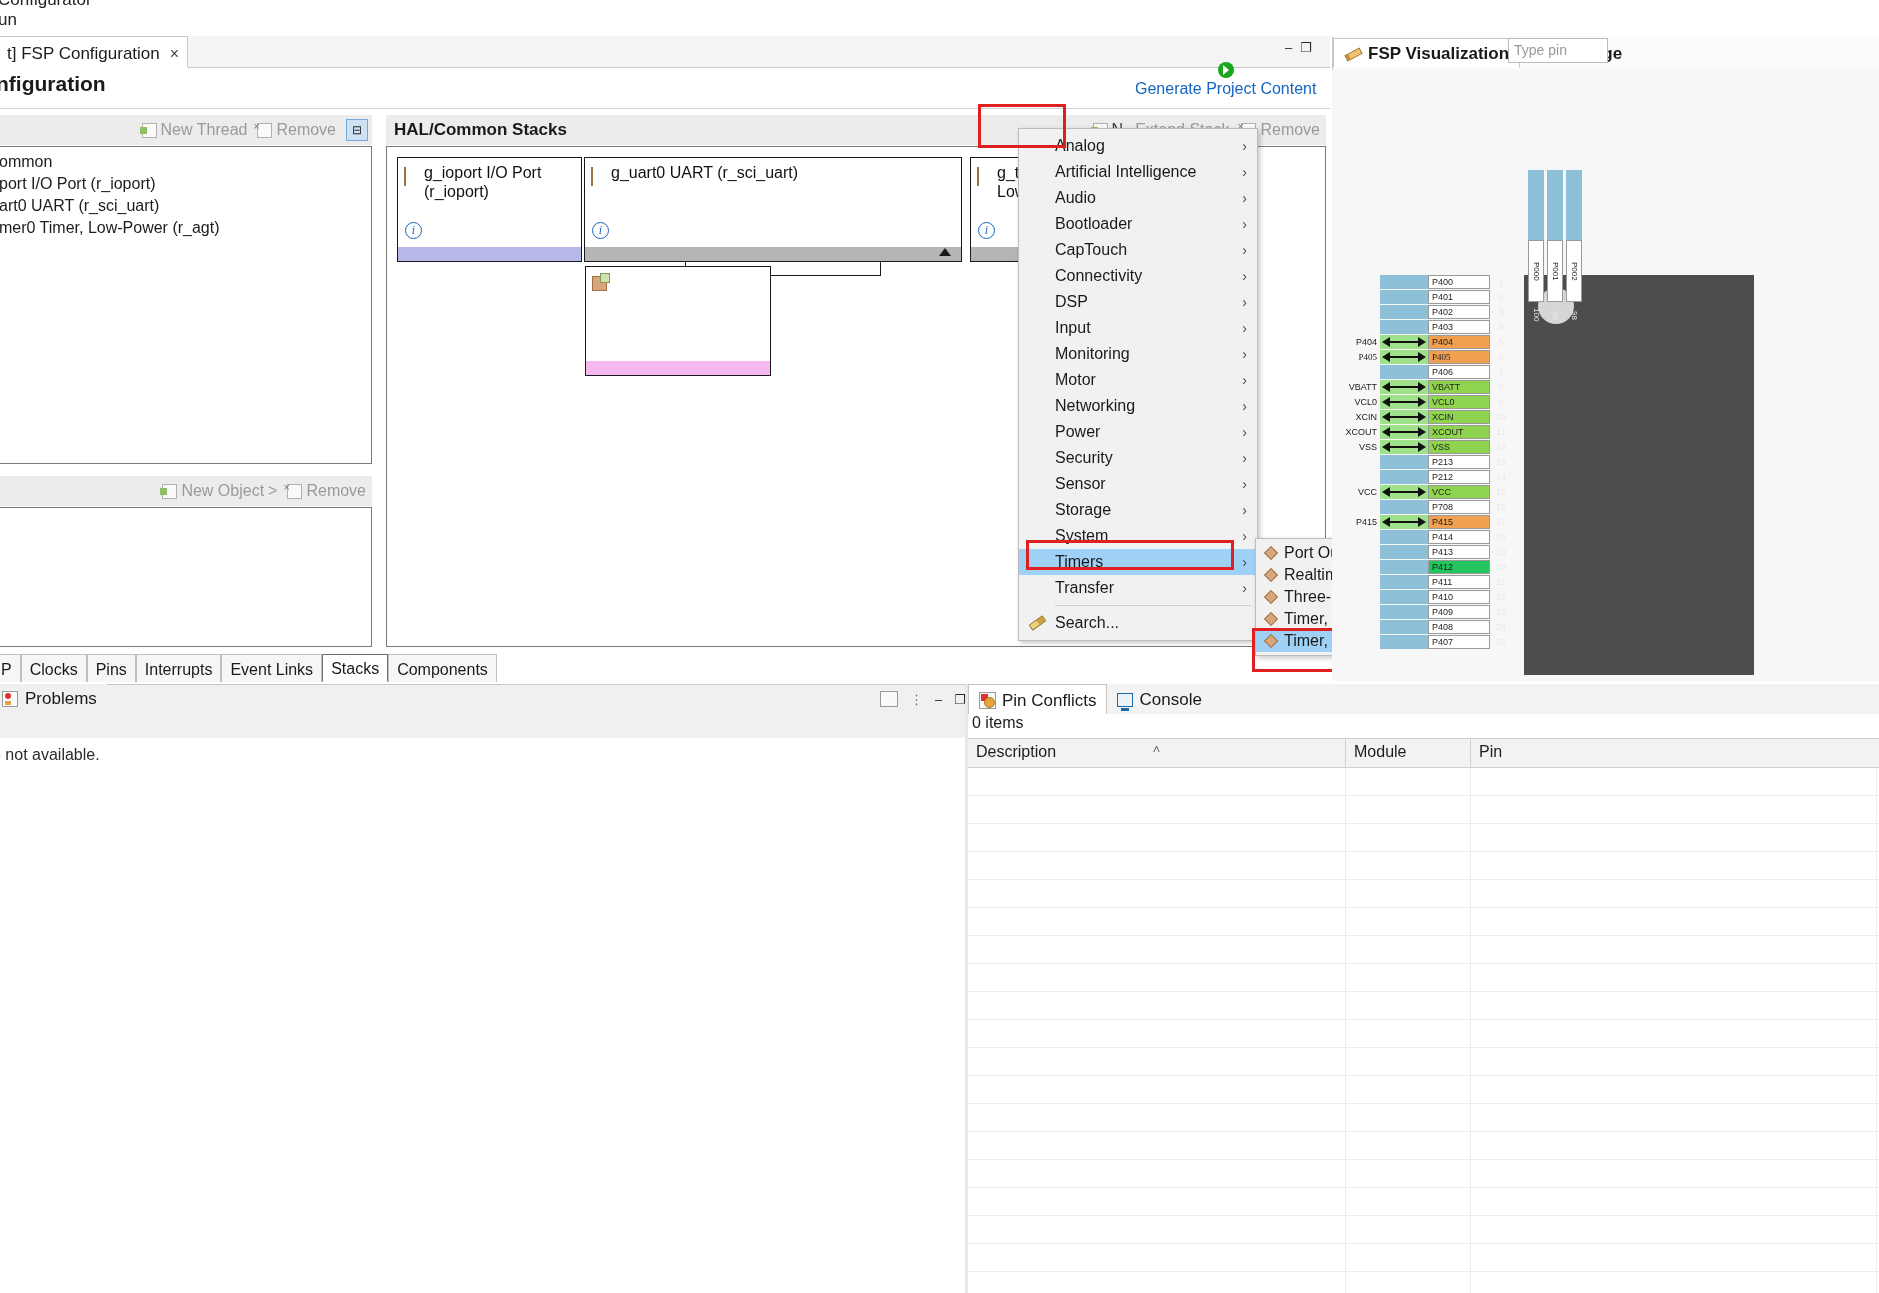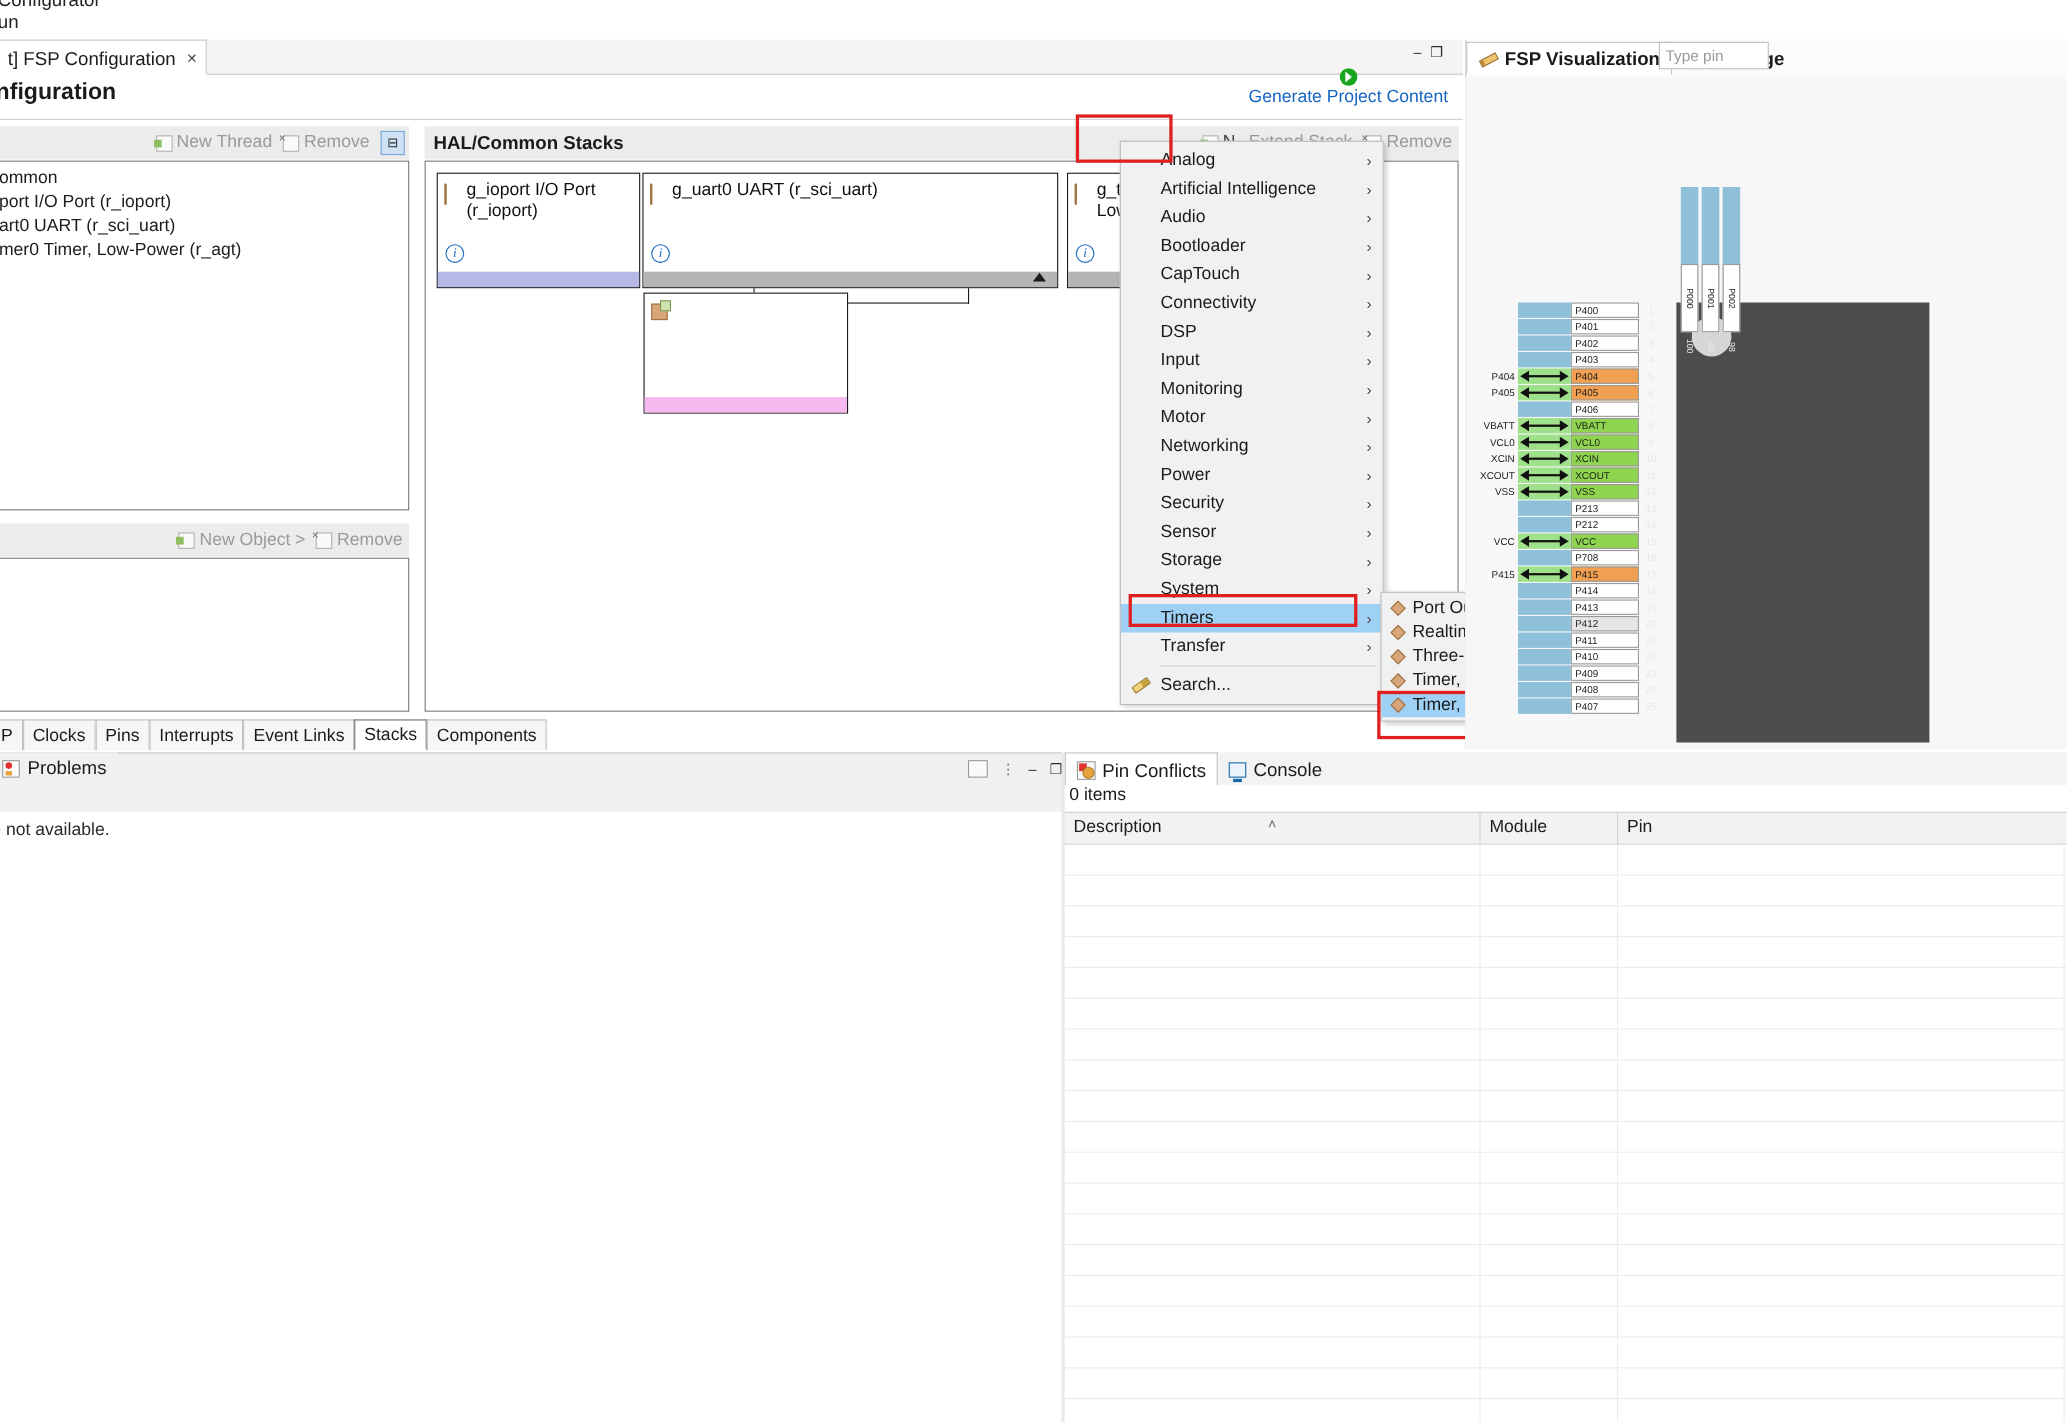--- a/index.html
+++ b/index.html
@@ -642,21 +642,21 @@
         <div class="ext">P404</div>
         <div class="arrow">
           <div class="bar" style="background: rgb(159, 224, 138);"></div>
           <div class="ln"></div>
           <div class="l"></div>
           <div class="r"></div>
         </div>
         <div class="pad" style="background: rgb(240, 160, 80);">P404</div>
         <div class="num">5</div>
       </div>
-      <div class="pinrow" style="left: 8px; top: 280px;">
+      <div class="pinrow" style="left: 8px; top: 280px; font-family: Liberation Serif, serif;">
         <div class="ext">P405</div>
         <div class="arrow">
           <div class="bar" style="background: rgb(159, 224, 138);"></div>
           <div class="ln"></div>
           <div class="l"></div>
           <div class="r"></div>
         </div>
         <div class="pad" style="background: rgb(240, 160, 80);">P405</div>
         <div class="num">6</div>
       </div>
@@ -783,21 +783,21 @@
           <div class="bar" style="background: rgb(143, 192, 217);"></div>
         </div>
         <div class="pad" style="background: rgb(255, 255, 255);">P413</div>
         <div class="num">19</div>
       </div>
       <div class="pinrow" style="left: 8px; top: 490px;">
         <div class="ext"></div>
         <div class="arrow">
           <div class="bar" style="background: rgb(143, 192, 217);"></div>
         </div>
-        <div class="pad" style="background: #e5e5e5;">P412</div>
+        <div class="pad" style="background: #22c55e;">P412</div>
         <div class="num">20</div>
       </div>
       <div class="pinrow" style="left: 8px; top: 505px;">
         <div class="ext"></div>
         <div class="arrow">
           <div class="bar" style="background: rgb(143, 192, 217);"></div>
         </div>
         <div class="pad" style="background: rgb(255, 255, 255);">P411</div>
         <div class="num">21</div>
       </div>

